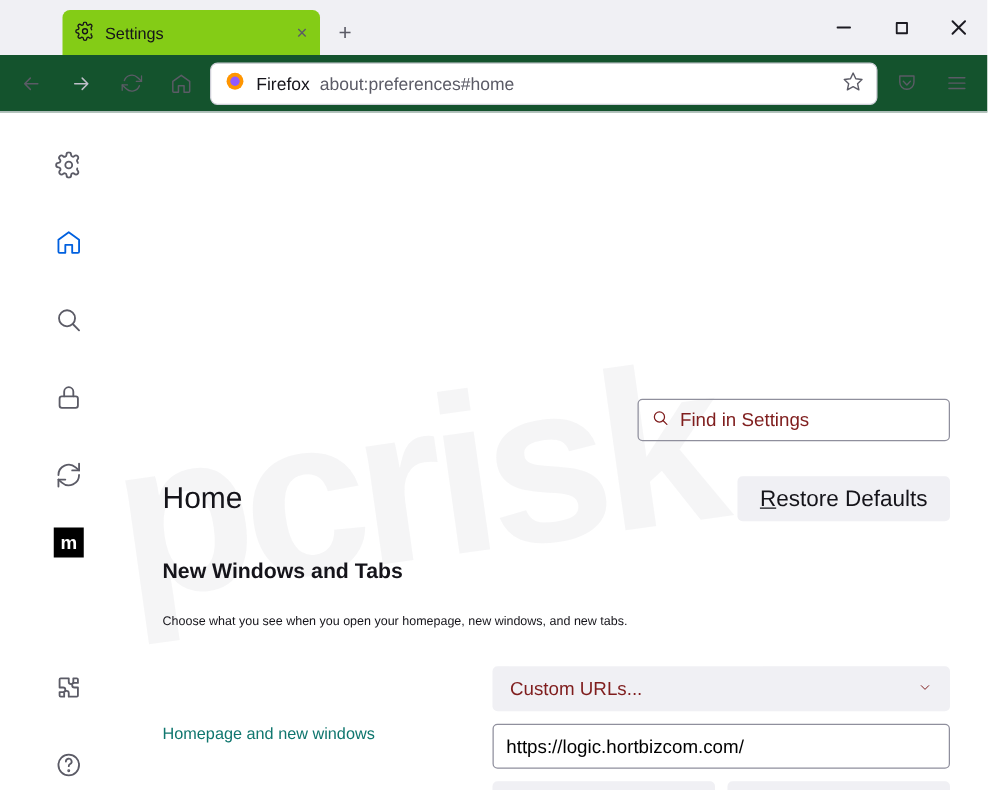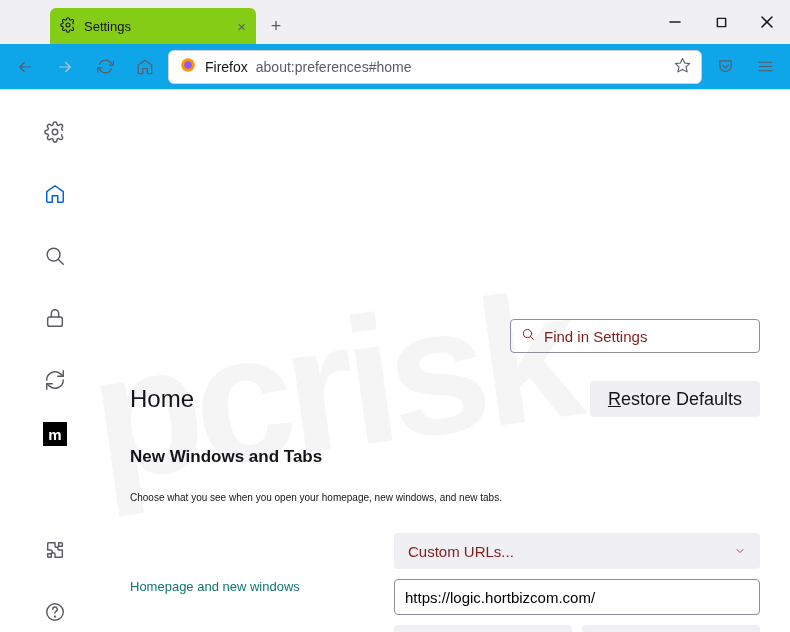--- a/index.html
+++ b/index.html
@@ -7,21 +7,21 @@
 
 
 .titlebar { height: 44px; background: #f0f0f4; display: flex; align-items: flex-end; padding-left: 50px; }
 .tab { background: #84cc16; height: 36px; width: 206px; border-radius: 6px 6px 0 0; display: flex; align-items: center; padding: 0 10px; gap: 8px; font-size: 13px; color: #15141a; }
 .tab .close { margin-left: auto; font-size: 15px; color: #5b5b66; cursor: pointer; }
 .newtab { width: 32px; height: 32px; display: flex; align-items: center; justify-content: center; font-size: 18px; color: #5b5b66; cursor: pointer; margin-left: 4px; margin-bottom: 2px; }
 .winctrl { margin-left: auto; display: flex; height: 44px; }
 .winctrl div { width: 46px; display: flex; align-items: center; justify-content: center; font-size: 13px; color: #1c1b22; cursor: pointer; }
 
 
-.toolbar { height: 46px; background: #0ea5e9; display: flex; align-items: center; padding: 0 8px; gap: 6px; border-bottom: 1px solid #e0e0e6; }
+.toolbar { height: 46px; background: #14532d; display: flex; align-items: center; padding: 0 8px; gap: 6px; border-bottom: 1px solid #e0e0e6; }
 .tbtn { width: 34px; height: 34px; border-radius: 4px; display: flex; align-items: center; justify-content: center; color: #5b5b66; cursor: pointer; }
 .tbtn.disabled { color: #bfbfc9; }
 .urlbar { flex: 1; height: 34px; background: #fff; border: 1px solid #cfcfd8; border-radius: 6px; display: flex; align-items: center; padding: 0 10px; gap: 8px; font-size: 14px; color: #5b5b66; }
 .urlbar .ff { color: #15141a; }
 .urlbar .star { margin-left: auto; color: #5b5b66; }
 
 
 .content { display: flex; height: calc(632px - 90px); }
 .sidebar { width: 110px; padding-top: 22px; display: flex; flex-direction: column; align-items: center; gap: 22px; }
 .sidebar .icon { width: 40px; height: 40px; display: flex; align-items: center; justify-content: center; color: #5b5b66; border-radius: 4px; cursor: pointer; }

